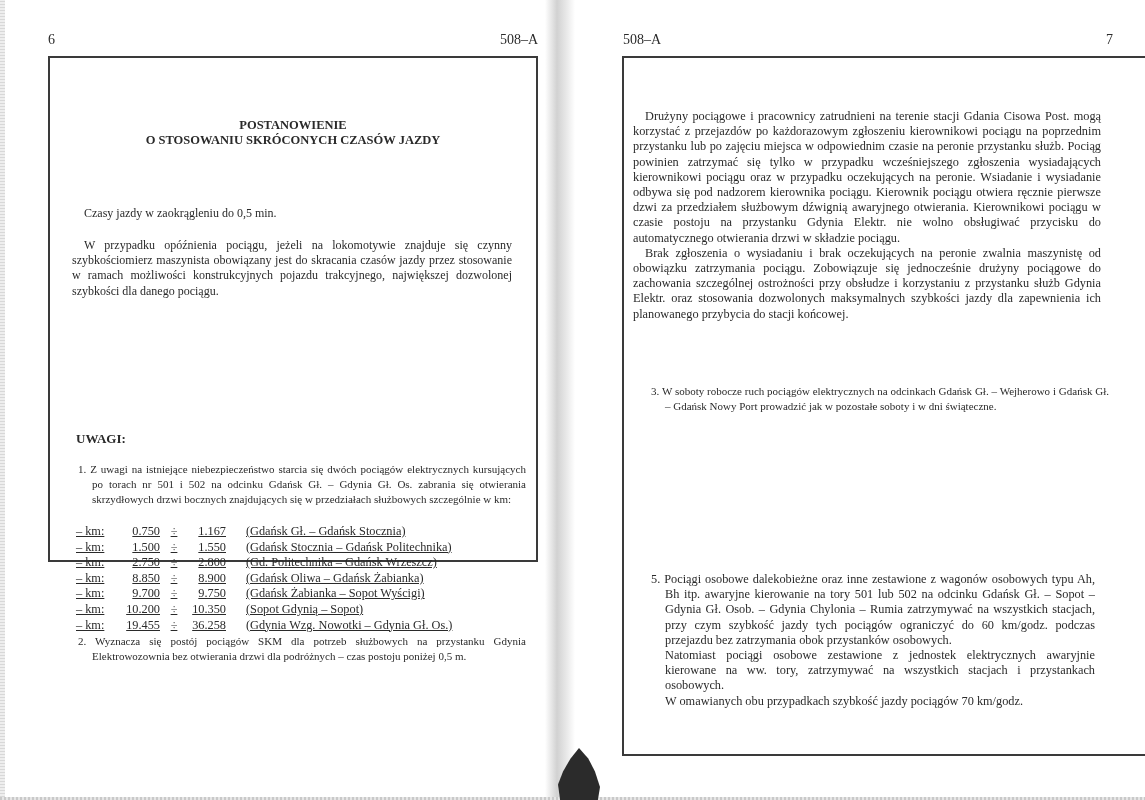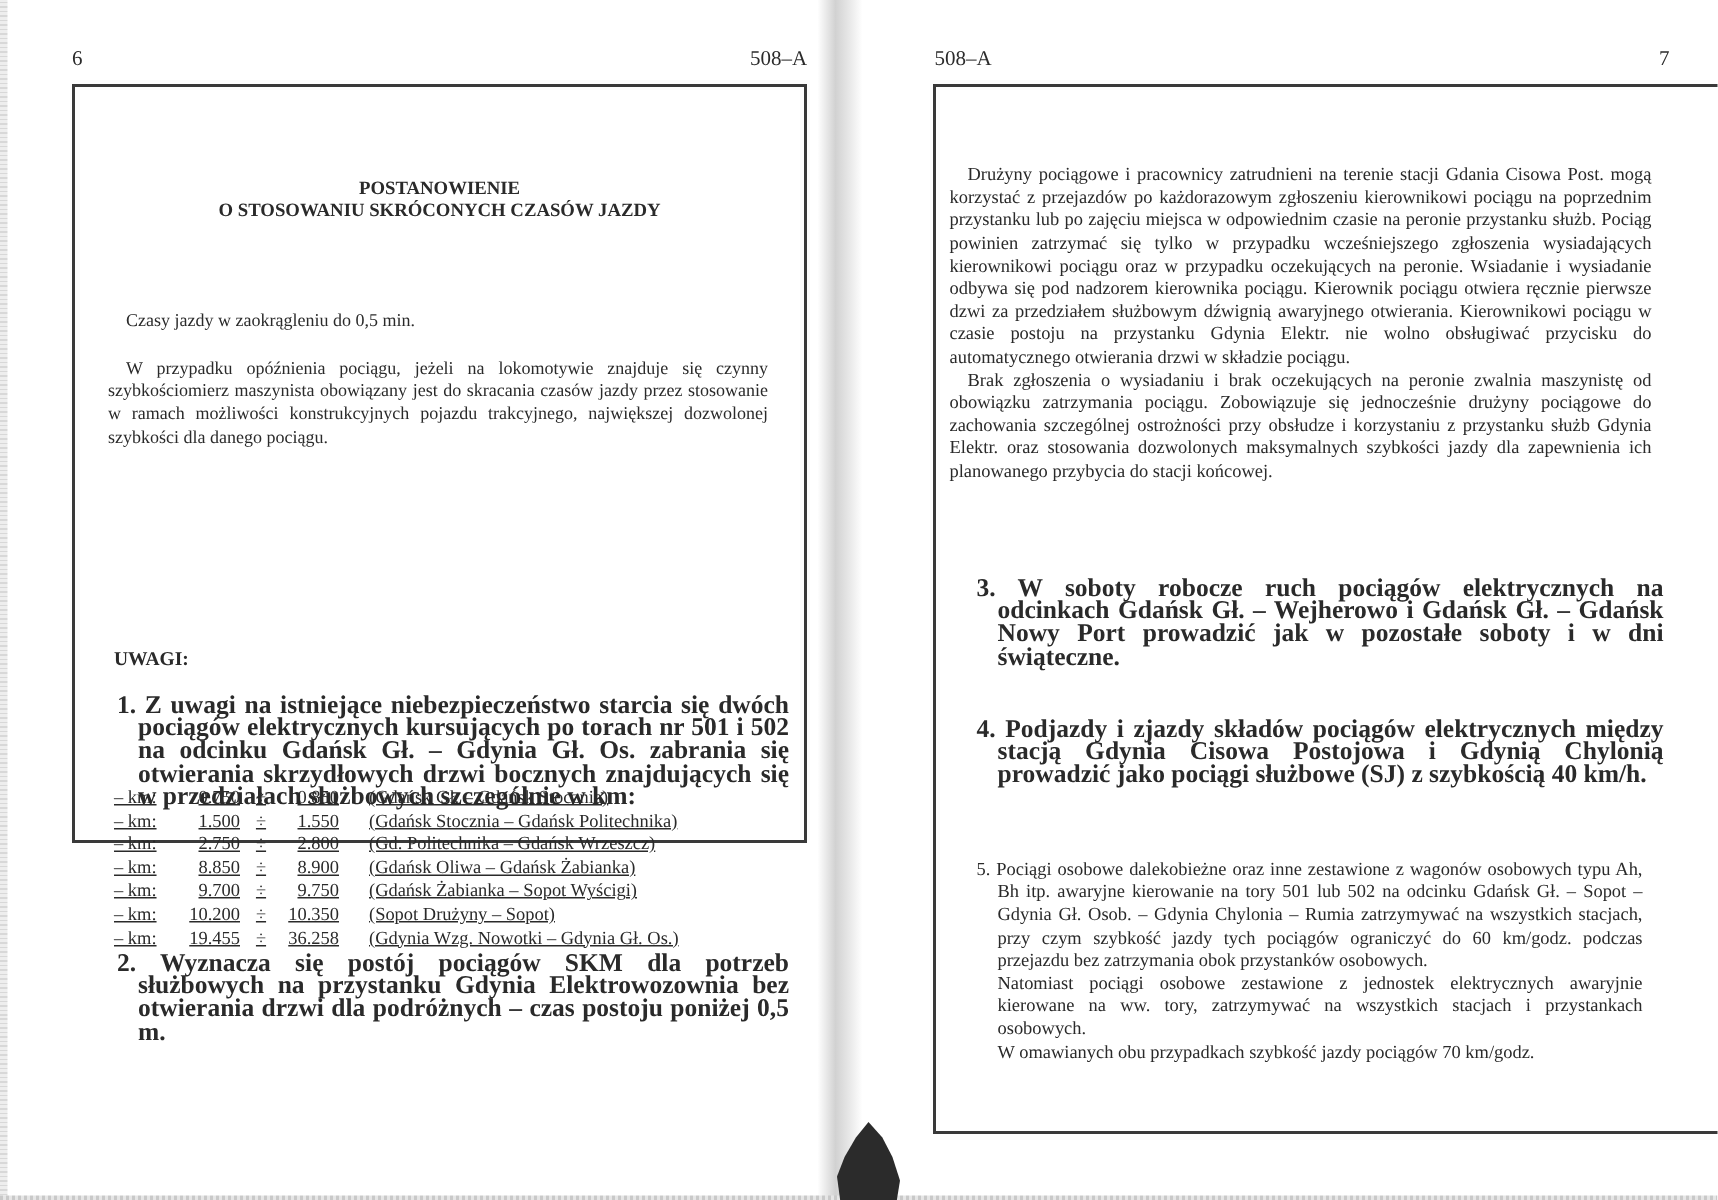--- a/index.html
+++ b/index.html
@@ -38,22 +38,22 @@
     position: absolute; left: 0; right: 0; text-align: center;
     font-weight: bold; font-size: 12.5px; line-height: 15px;
   }
   .txt {
     position: absolute; font-size: 12px; line-height: 15.2px;
     text-align: justify;
   }
   .indent { text-indent: 12px; }
   .uwagi { position: absolute; font-weight: bold; font-size: 13px; }
   .num-item {
-    position: absolute; font-size: 17px; line-height: 15.2px;
-    text-align: justify; padding-left: 14px; text-indent: -14px; font-weight: bold;
+    position: absolute; font-size: 11px; line-height: 15.2px;
+    text-align: justify; padding-left: 14px; text-indent: -14px;
   }
   .km-table {
     position: absolute; border-collapse: collapse; font-size: 12.3px; text-decoration: underline;
   }
   .km-table td { padding: 0; line-height: 15.6px; white-space: nowrap; }
   .km-table td.lbl { width: 46px; }
   .km-table td.from { width: 38px; text-align: right; }
   .km-table td.div { width: 28px; text-align: center; }
   .km-table td.to { width: 38px; text-align: right; }
   .km-table td.desc { padding-left: 20px; }
@@ -81,21 +81,21 @@
   <div class="uwagi" style="left:26px; top:373px;">UWAGI:</div>
 
   <div class="num-item" style="left:28px; top:404px; width:434px;">1. Z uwagi na istniejące niebezpieczeństwo starcia się dwóch pociągów elektrycznych kursujących po torach nr 501 i 502 na odcinku Gdańsk Gł. – Gdynia Gł. Os. zabrania się otwierania skrzydłowych drzwi bocznych znajdujących się w przedziałach służbowych szczególnie w km:</div>
 
   <table class="km-table" style="left:26px; top:466px;">
     <tbody id="km-body">
         <tr>
           <td class="lbl">– km:</td>
           <td class="from">0.750</td>
           <td class="div">÷</td>
-          <td class="to">0.850</td>
+          <td class="to">1.167</td>
           <td class="desc">(Gdańsk Gł. – Gdańsk Stocznia)</td>
         </tr>
         <tr>
           <td class="lbl">– km:</td>
           <td class="from">1.500</td>
           <td class="div">÷</td>
           <td class="to">1.550</td>
           <td class="desc">(Gdańsk Stocznia – Gdańsk Politechnika)</td>
         </tr>
         <tr>
@@ -117,21 +117,21 @@
           <td class="from">9.700</td>
           <td class="div">÷</td>
           <td class="to">9.750</td>
           <td class="desc">(Gdańsk Żabianka – Sopot Wyścigi)</td>
         </tr>
         <tr>
           <td class="lbl">– km:</td>
           <td class="from">10.200</td>
           <td class="div">÷</td>
           <td class="to">10.350</td>
-          <td class="desc">(Sopot Drużyny – Sopot)</td>
+          <td class="desc">(Sopot Gdynią – Sopot)</td>
         </tr>
         <tr>
           <td class="lbl">– km:</td>
           <td class="from">19.455</td>
           <td class="div">÷</td>
           <td class="to">36.258</td>
           <td class="desc">(Gdynia Wzg. Nowotki – Gdynia Gł. Os.)</td>
         </tr>
       </tbody>
   </table>
@@ -143,20 +143,19 @@
 <div class="page-num" style="left:1106px;">7</div>
 
 <div class="frame" id="right-frame">
   <div class="para-block" style="left:9px; top:51px; width:468px;">
     <p class="indent">Drużyny pociągowe i pracownicy zatrudnieni na terenie stacji Gdania Cisowa Post. mogą korzystać z przejazdów po każdorazowym zgłoszeniu kierownikowi pociągu na poprzednim przystanku lub po zajęciu miejsca w odpowiednim czasie na peronie przystanku służb. Pociąg powinien zatrzymać się tylko w przypadku wcześniejszego zgłoszenia wysiadających kierownikowi pociągu oraz w przypadku oczekujących na peronie. Wsiadanie i wysiadanie odbywa się pod nadzorem kierownika pociągu. Kierownik pociągu otwiera ręcznie pierwsze dzwi za przedziałem służbowym dźwignią awaryjnego otwierania. Kierownikowi pociągu w czasie postoju na przystanku Gdynia Elektr. nie wolno obsługiwać przycisku do automatycznego otwierania drzwi w składzie pociągu.</p>
     <p class="indent">Brak zgłoszenia o wysiadaniu i brak oczekujących na peronie zwalnia maszynistę od obowiązku zatrzymania pociągu. Zobowiązuje się jednocześnie drużyny pociągowe do zachowania szczególnej ostrożności przy obsłudze i korzystaniu z przystanku służb Gdynia Elektr. oraz stosowania dozwolonych maksymalnych szybkości jazdy dla zapewnienia ich planowanego przybycia do stacji końcowej.</p>
   </div>
 
   <div class="num-item" style="left:27px; top:326px; width:444px;">3. W soboty robocze ruch pociągów elektrycznych na odcinkach Gdańsk Gł. – Wejherowo i Gdańsk Gł. – Gdańsk Nowy Port prowadzić jak w pozostałe soboty i w dni świąteczne.</div>
 
-  <div class="num-item" style="left:27px; top:420px; width:444px;">4. Podjazdy i zjazdy składów pociągów elektrycznych między stacją Gdynia Cisowa Postojowa i Gdynią Chylonią prowadzić jako pociągi służbowe (SJ) z szybkością 40 km/h.</div>
 
   <div class="para-block" style="left:27px; top:514px; width:444px;">
     <p style="padding-left:14px; text-indent:-14px;">5. Pociągi osobowe dalekobieżne oraz inne zestawione z wagonów osobowych typu Ah, Bh itp. awaryjne kierowanie na tory 501 lub 502 na odcinku Gdańsk Gł. – Sopot – Gdynia Gł. Osob. – Gdynia Chylonia – Rumia zatrzymywać na wszystkich stacjach, przy czym szybkość jazdy tych pociągów ograniczyć do 60 km/godz. podczas przejazdu bez zatrzymania obok przystanków osobowych.</p>
     <p style="padding-left:14px;">Natomiast pociągi osobowe zestawione z jednostek elektrycznych awaryjnie kierowane na ww. tory, zatrzymywać na wszystkich stacjach i przystankach osobowych.</p>
     <p style="padding-left:14px;">W omawianych obu przypadkach szybkość jazdy pociągów 70 km/godz.</p>
   </div>
 </div>
 
 </body></html>

